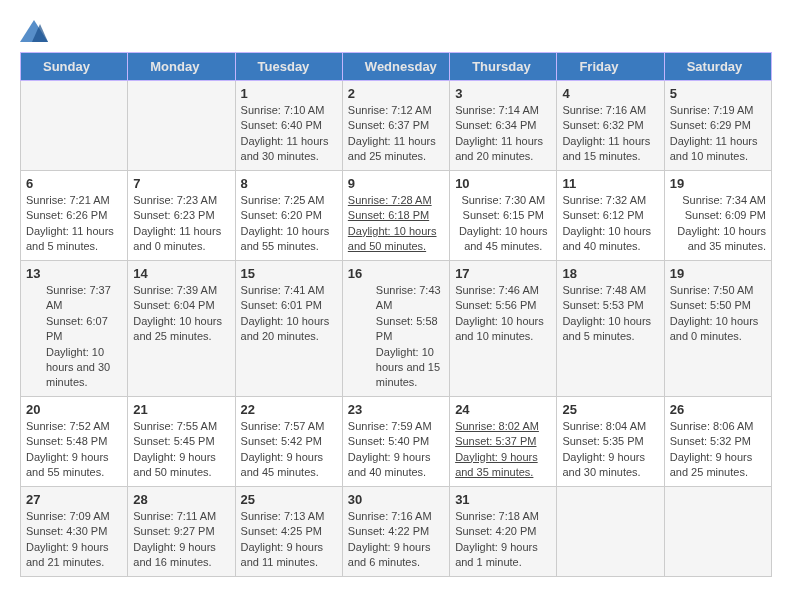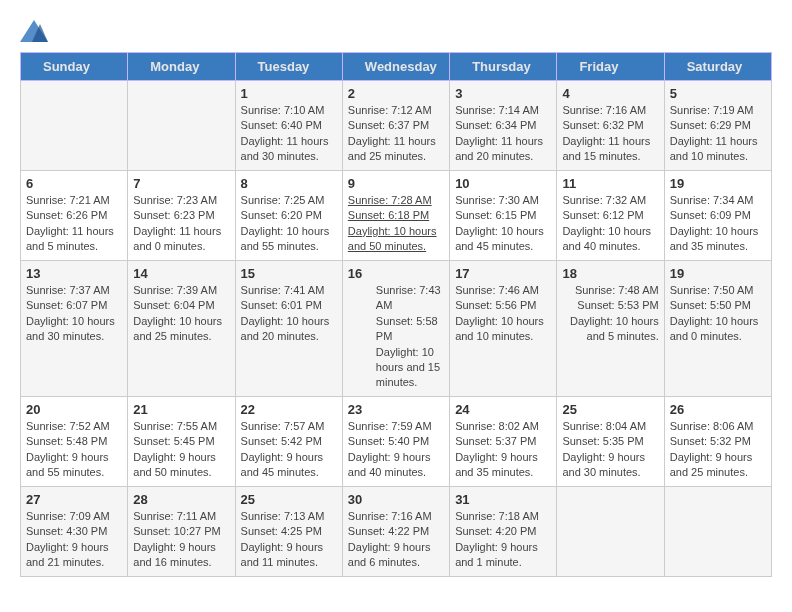--- a/index.html
+++ b/index.html
@@ -176,41 +176,41 @@
 Daylight: 10 hours and 55 minutes.</div>
         </td>
         <td>
           <span class="day-number">9</span>
           <div class="day-info" style="white-space: pre-line; text-decoration: underline;">Sunrise: 7:28 AM
 Sunset: 6:18 PM
 Daylight: 10 hours and 50 minutes.</div>
         </td>
         <td>
           <span class="day-number">10</span>
-          <div class="day-info" style="white-space: pre-line;">Sunrise: 7:30 AM
+          <div class="day-info" style="white-space: pre-line; text-align: center;">Sunrise: 7:30 AM
 Sunset: 6:15 PM
 Daylight: 10 hours and 45 minutes.</div>
         </td>
         <td>
           <span class="day-number">11</span>
           <div class="day-info" style="white-space: pre-line;">Sunrise: 7:32 AM
 Sunset: 6:12 PM
 Daylight: 10 hours and 40 minutes.</div>
         </td>
         <td>
           <span class="day-number">19</span>
-          <div class="day-info" style="white-space: pre-line;">Sunrise: 7:34 AM
+          <div class="day-info" style="white-space: pre-line; text-align: right;">Sunrise: 7:34 AM
 Sunset: 6:09 PM
 Daylight: 10 hours and 35 minutes.</div>
         </td>
       </tr>
       <tr>
         <td>
           <span class="day-number">13</span>
-          <div class="day-info" style="white-space: pre-line;">Sunrise: 7:37 AM
+          <div class="day-info" style="white-space: pre-line; margin-left: 20px;">Sunrise: 7:37 AM
 Sunset: 6:07 PM
 Daylight: 10 hours and 30 minutes.</div>
         </td>
         <td>
           <span class="day-number">14</span>
           <div class="day-info" style="white-space: pre-line;">Sunrise: 7:39 AM
 Sunset: 6:04 PM
 Daylight: 10 hours and 25 minutes.</div>
         </td>
         <td>
@@ -226,21 +226,21 @@
 Daylight: 10 hours and 15 minutes.</div>
         </td>
         <td>
           <span class="day-number">17</span>
           <div class="day-info" style="white-space: pre-line;">Sunrise: 7:46 AM
 Sunset: 5:56 PM
 Daylight: 10 hours and 10 minutes.</div>
         </td>
         <td>
           <span class="day-number">18</span>
-          <div class="day-info" style="white-space: pre-line; text-align: right;">Sunrise: 7:48 AM
+          <div class="day-info" style="white-space: pre-line;">Sunrise: 7:48 AM
 Sunset: 5:53 PM
 Daylight: 10 hours and 5 minutes.</div>
         </td>
         <td>
           <span class="day-number">19</span>
           <div class="day-info" style="white-space: pre-line;">Sunrise: 7:50 AM
 Sunset: 5:50 PM
 Daylight: 10 hours and 0 minutes.</div>
         </td>
       </tr>
@@ -264,21 +264,21 @@
 Daylight: 9 hours and 45 minutes.</div>
         </td>
         <td>
           <span class="day-number">23</span>
           <div class="day-info" style="white-space: pre-line;">Sunrise: 7:59 AM
 Sunset: 5:40 PM
 Daylight: 9 hours and 40 minutes.</div>
         </td>
         <td>
           <span class="day-number">24</span>
-          <div class="day-info" style="white-space: pre-line;">Sunrise: 8:02 AM
+          <div class="day-info" style="white-space: pre-line; text-decoration: underline;">Sunrise: 8:02 AM
 Sunset: 5:37 PM
 Daylight: 9 hours and 35 minutes.</div>
         </td>
         <td>
           <span class="day-number">25</span>
           <div class="day-info" style="white-space: pre-line;">Sunrise: 8:04 AM
 Sunset: 5:35 PM
 Daylight: 9 hours and 30 minutes.</div>
         </td>
         <td>
@@ -291,21 +291,21 @@
       <tr>
         <td>
           <span class="day-number">27</span>
           <div class="day-info" style="white-space: pre-line;">Sunrise: 7:09 AM
 Sunset: 4:30 PM
 Daylight: 9 hours and 21 minutes.</div>
         </td>
         <td>
           <span class="day-number">28</span>
           <div class="day-info" style="white-space: pre-line;">Sunrise: 7:11 AM
-Sunset: 10:27 PM
+Sunset: 9:27 PM
 Daylight: 9 hours and 16 minutes.</div>
         </td>
         <td>
           <span class="day-number">25</span>
           <div class="day-info" style="white-space: pre-line;">Sunrise: 7:13 AM
 Sunset: 4:25 PM
 Daylight: 9 hours and 11 minutes.</div>
         </td>
         <td>
           <span class="day-number">30</span>

